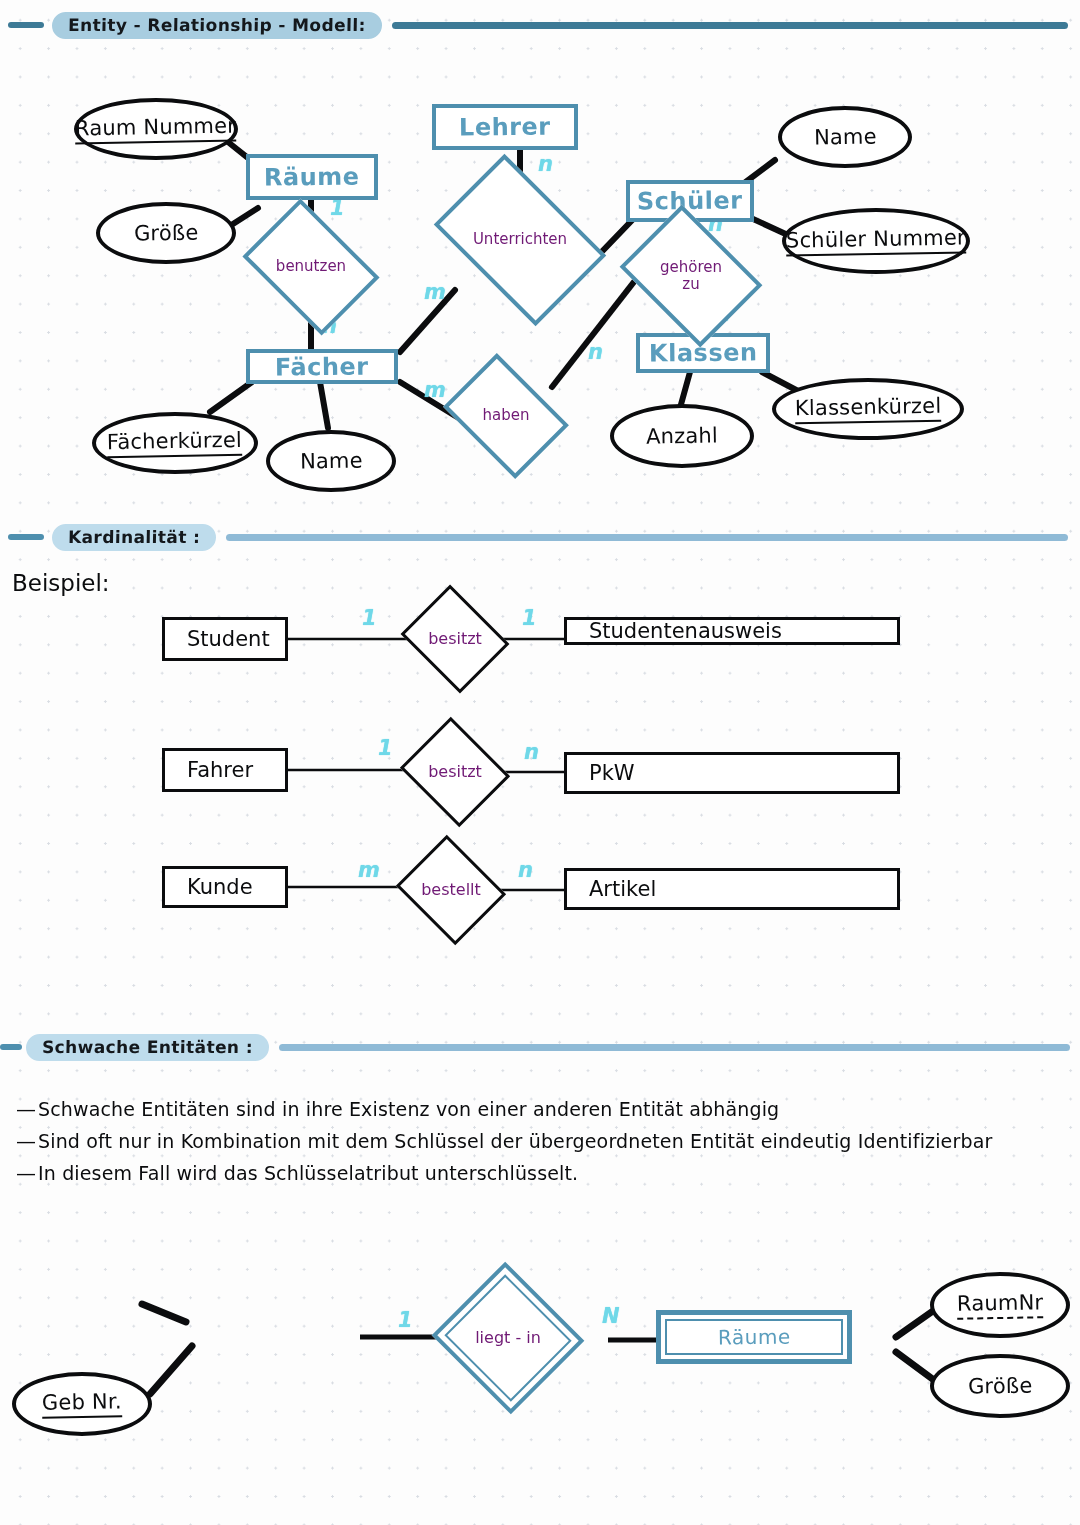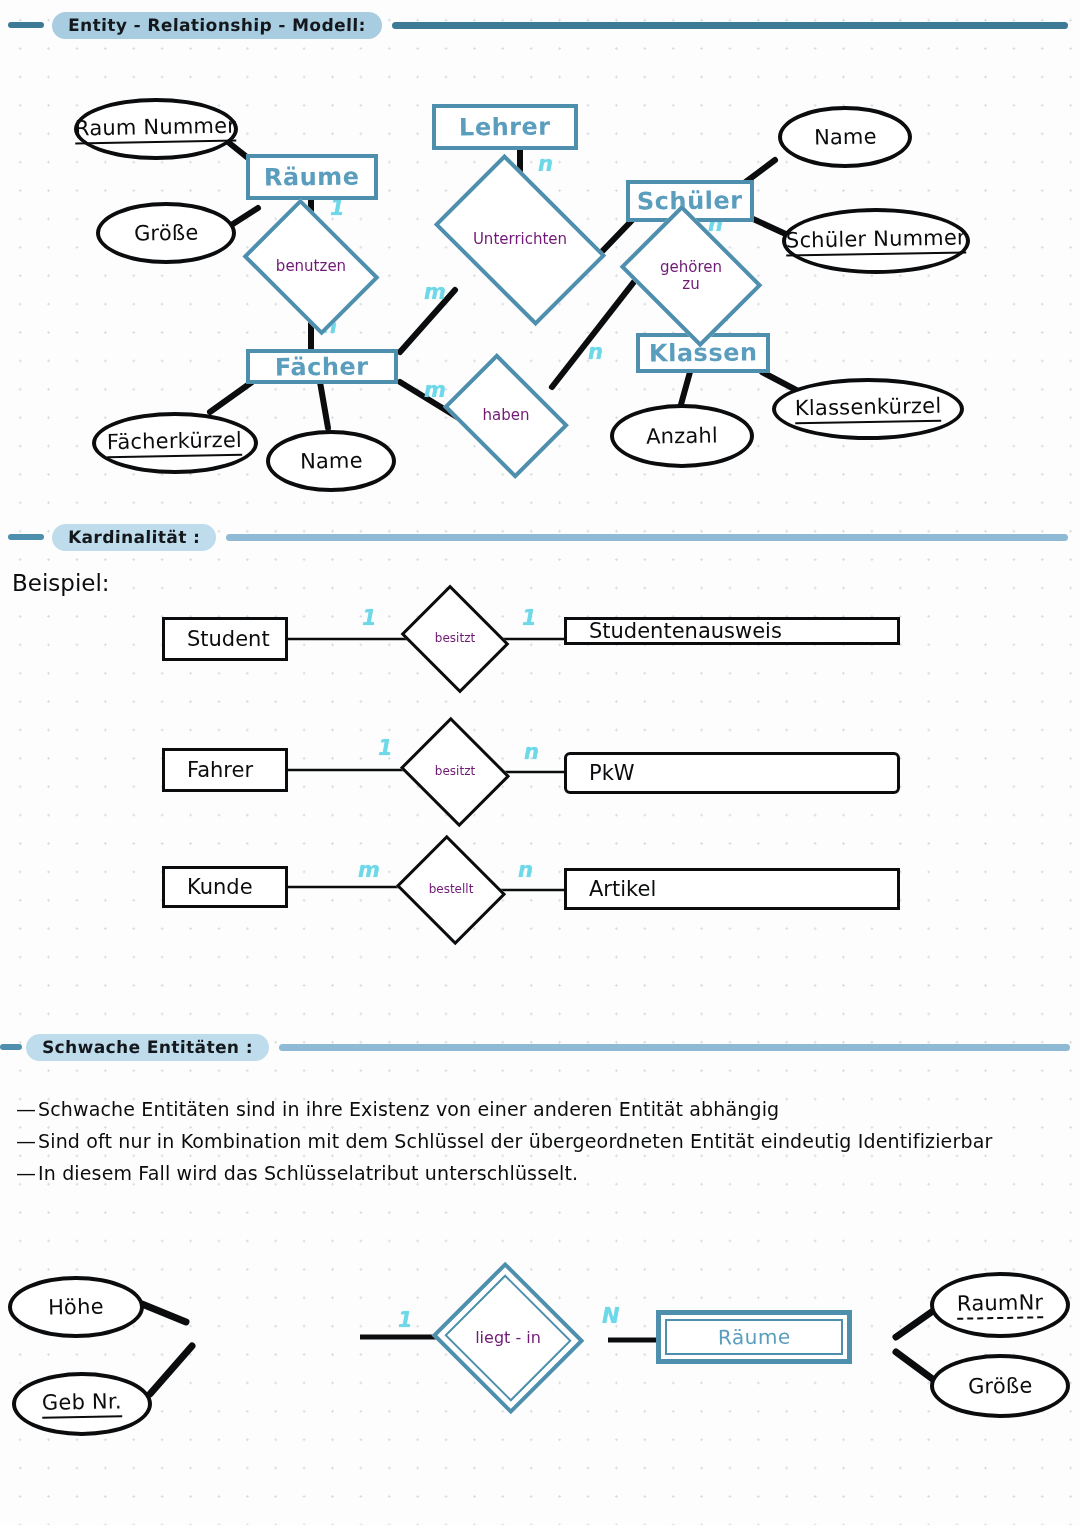--- a/index.html
+++ b/index.html
@@ -119,21 +119,21 @@
   }
   .dia.black .shape{border:3.5px solid #0b0c0e;}
   .dia .lbl{
     position:absolute;inset:0;
     display:flex;align-items:center;justify-content:center;
     flex-direction:column;
     font-size:15px;color:#701a75;
     text-align:center;line-height:1.15;
     pointer-events:none;
   }
-  .dia.black .lbl{font-size:12px;}
+  .dia.black .lbl{font-size:16px;}
   .dia.weakrel .shape2{
     position:absolute;left:9px;top:9px;right:9px;bottom:9px;
     border:2.5px solid #4e8fae;
     transform:rotate(45deg);
     box-sizing:border-box;
   }
 
   
   .bullets{position:absolute;}
   .bullets .row{display:flex;align-items:flex-start;margin-bottom:7px;}
@@ -321,21 +321,21 @@
     <span>Fahrer</span>
   </div>
   <div class="card" style="left:378px;top:736px;">1</div>
   <div class="dia black" style="left:413px;top:736px;width:84px;height:72px;">
     <div class="shape"></div>
     <div class="lbl">
         <span>besitzt</span>
       </div>
   </div>
   <div class="card" style="left:524px;top:740px;">n</div>
-  <div class="bent" style="left:564px;top:752px;width:336px;height:42px;border-radius:6px;">
+  <div class="bent" style="left:564px;top:752px;width:336px;height:42px;">
     <span>PkW</span>
   </div>
 
   <div class="bent" style="left:162px;top:866px;width:126px;height:42px;">
     <span>Kunde</span>
   </div>
   <div class="card" style="left:358px;top:858px;">m</div>
   <div class="dia black" style="left:409px;top:854px;width:84px;height:72px;">
     <div class="shape"></div>
     <div class="lbl">
@@ -376,23 +376,20 @@
     <path d="M896,1337 L940,1306"></path>
     <path d="M896,1352 L942,1386"></path>
   </g>
   <g stroke="#0b0c0e" stroke-width="5" fill="none">
     <path d="M360,1337 L455,1337"></path>
     <path d="M608,1340 L660,1340"></path>
   </g>
 </svg>
 
 <div class="layer">
-  <div class="attr" style="left:8px;top:1276px;width:136px;height:62px;">
-    <span>Höhe</span>
-  </div>
   <div class="attr" style="left:12px;top:1372px;width:140px;height:64px;align-items:center;">
     <span class="key">Geb Nr.</span>
   </div>
 
 
   <div class="card" style="left:398px;top:1308px;">1</div>
 
   <div class="dia weakrel" style="left:452px;top:1286px;width:112px;height:104px;">
     <div class="shape"></div>
     <div class="shape2"></div>

